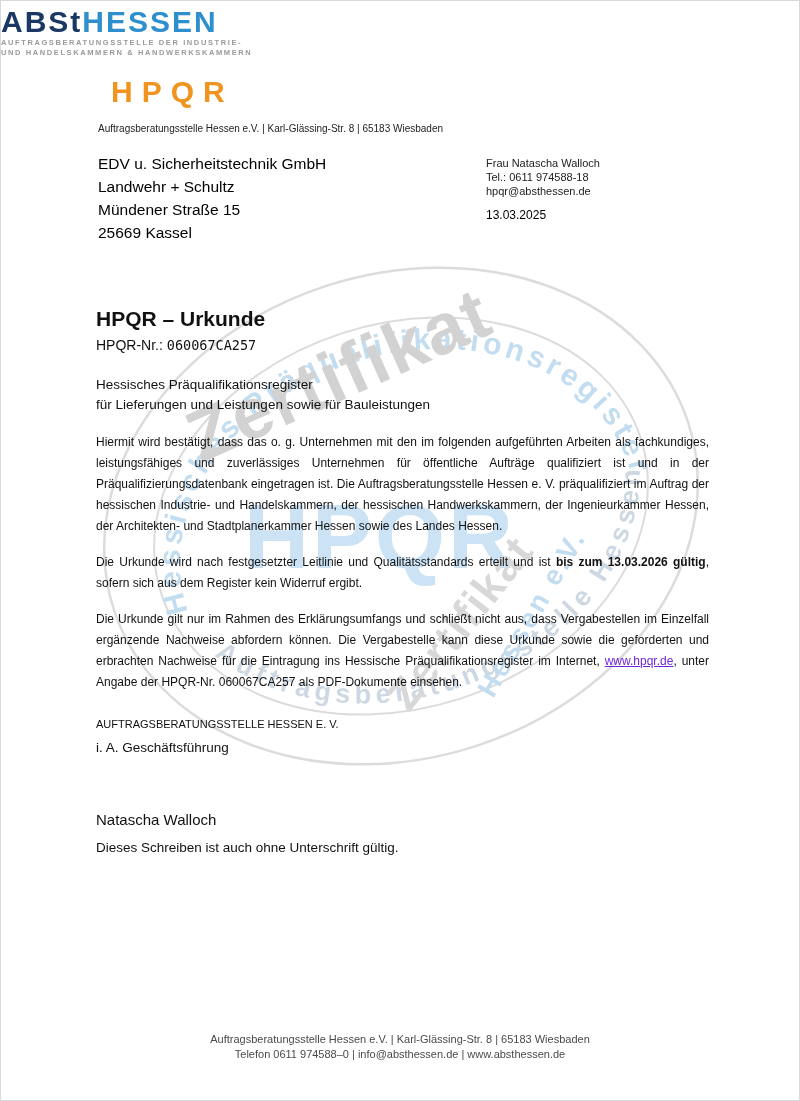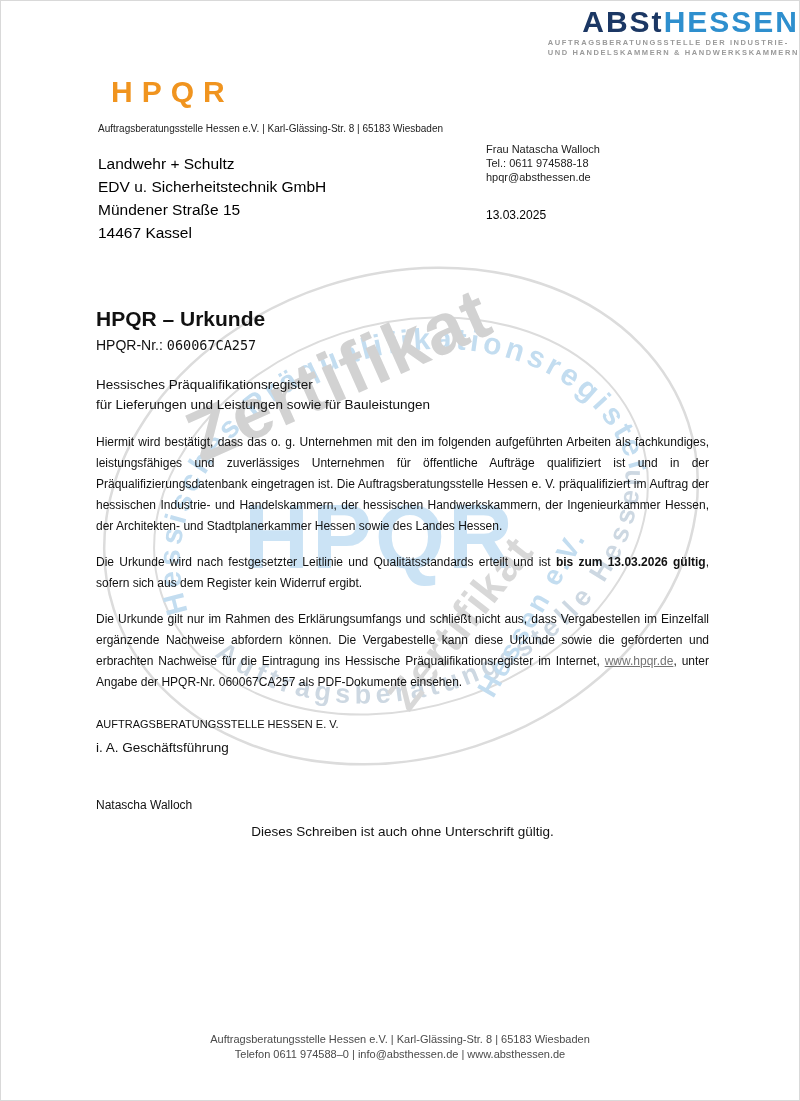--- a/index.html
+++ b/index.html
@@ -13,48 +13,48 @@
     border: 1px solid #d9d9d9;
   }
 
   
   .watermark { position: absolute; inset: 0; z-index: 0; pointer-events: none; }
 
   
   .content { position: absolute; inset: 0; z-index: 1; }
 
   
-  .abst-logo { position: absolute; top: 5px; left: 0; right: 0; display: flex; flex-direction: column; align-items: flex-end; }
+  .abst-logo { position: absolute; top: 5px; left: 0; right: 0; display: flex; flex-direction: column; align-items: flex-start; }
   .abst-logo .brand { font-size: 30px; font-weight: bold; letter-spacing: 2px; line-height: 32px; white-space: nowrap; }
   .abst-logo .brand .p1 { color: #1b3764; }
   .abst-logo .brand .p2 { color: #2e8fce; }
   .abst-logo .sub { font-size: 7.5px; color: #9a9a9a; letter-spacing: 1.6px; line-height: 9.5px; font-weight: bold; }
 
   
   .hpqr-logo { position: absolute; left: 110px; top: 74px; font-size: 30px; font-weight: bold; color: #f0941f; letter-spacing: 9px; }
 
   .sender-line { position: absolute; left: 97px; top: 122px; font-size: 10px; color: #222; }
 
   .recipient { position: absolute; left: 97px; top: 151px; font-size: 15.5px; line-height: 23px; color: #000; }
 
-  .contact { position: absolute; left: 485px; top: 141px; font-size: 11px; line-height: 14px; color: #222; }
+  .contact { position: absolute; left: 485px; top: 155px; font-size: 11px; line-height: 14px; color: #222; }
   .contact-date { position: absolute; left: 485px; top: 207px; font-size: 12px; color: #000; }
 
   
   .main { position: absolute; left: 95px; top: 305px; width: 613px; }
   .doc-title { font-size: 21px; font-weight: bold; line-height: 25px; margin-bottom: 6px; }
   .doc-nr { font-size: 14px; margin-bottom: 22px; }
   .doc-nr .mono { font-family: "DejaVu Sans Mono", monospace; font-size: 13.5px; }
   .register { font-size: 13.5px; line-height: 20px; margin-bottom: 17px; }
   .para { font-size: 12px; line-height: 21px; text-align: justify; margin-bottom: 15px; }
-  .para a { color: #737373; text-decoration: underline; }
+  .para a { color: #6d28d9; text-decoration: underline; }
   .closing-org { font-size: 11px; margin-top: 25px; margin-bottom: 10px; }
   .closing-role { font-size: 13.5px; margin-bottom: 12px; }
-  .closing-name { font-size: 12px; margin-top: 43px; }
-  .closing-note { font-size: 13.5px; margin-top: 12px; text-align: center; }
+  .closing-name { font-size: 15px; margin-top: 56px; }
+  .closing-note { font-size: 13.5px; margin-top: 12px; }
 
   
   .footer { position: absolute; left: 0; right: 0; top: 1031px; text-align: center; font-size: 11px; line-height: 15px; color: #4a4a4a; }
 </style>
 </head>
 <body>
 
 <div class="watermark">
   <svg width="800" height="1101" viewBox="0 0 800 1101" xmlns="http://www.w3.org/2000/svg">
     <g transform="translate(400 515) rotate(-18)">
@@ -86,24 +86,24 @@
       <div>AUFTRAGSBERATUNGSSTELLE DER INDUSTRIE-</div>
       <div>UND HANDELSKAMMERN &amp; HANDWERKSKAMMERN</div>
     </div>
   </div>
 
   <div class="hpqr-logo">HPQR</div>
 
   <div class="sender-line">Auftragsberatungsstelle Hessen e.V. | Karl-Glässing-Str. 8 | 65183 Wiesbaden</div>
 
   <div class="recipient">
+    <div>EDV u. Sicherheitstechnik GmbH</div>
     <div>Landwehr + Schultz</div>
-    <div>EDV u. Sicherheitstechnik GmbH</div>
     <div>Mündener Straße  15</div>
-    <div>14467 Kassel</div>
+    <div>25669 Kassel</div>
   </div>
 
   <div class="contact">
     <div>Frau Natascha Walloch</div>
     <div>Tel.: 0611 974588-18</div>
     <div>hpqr@absthessen.de</div>
   </div>
   <div class="contact-date">13.03.2025</div>
 
   <div class="main">

